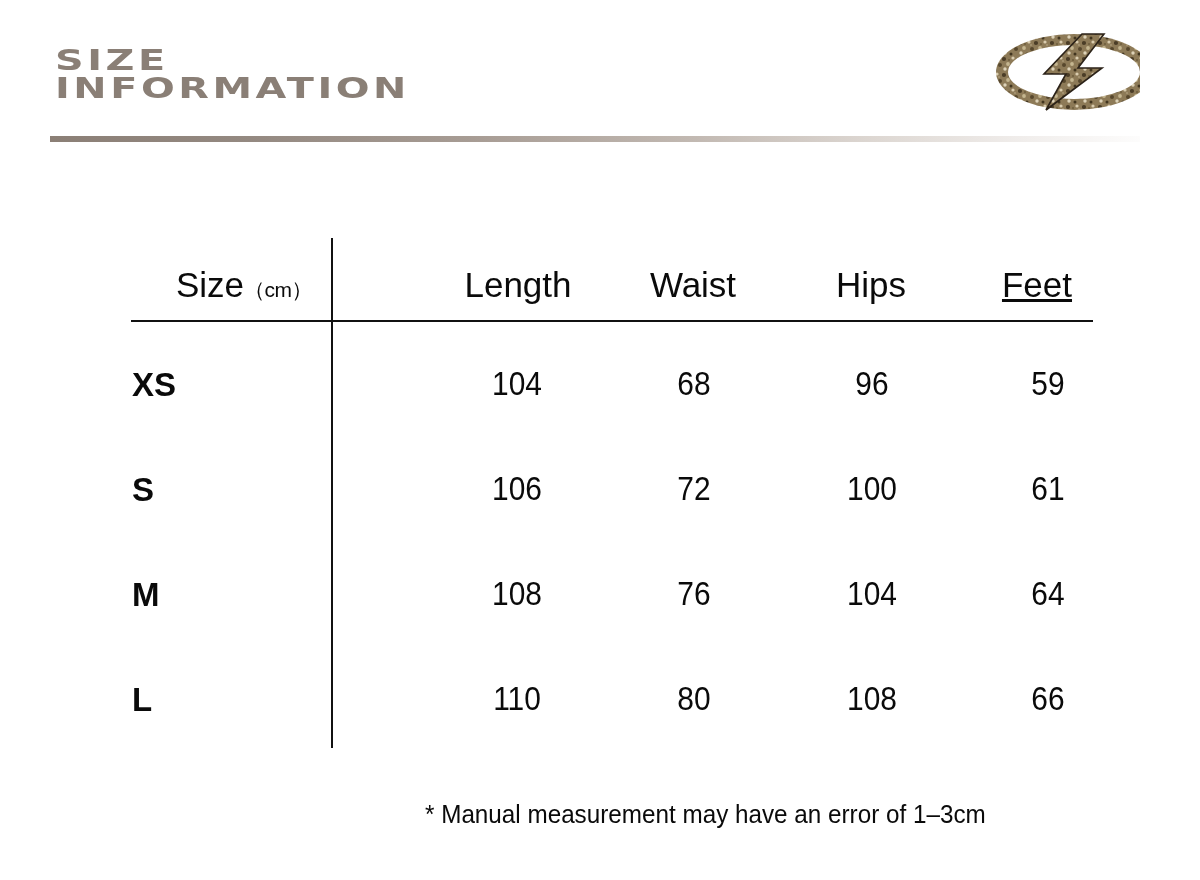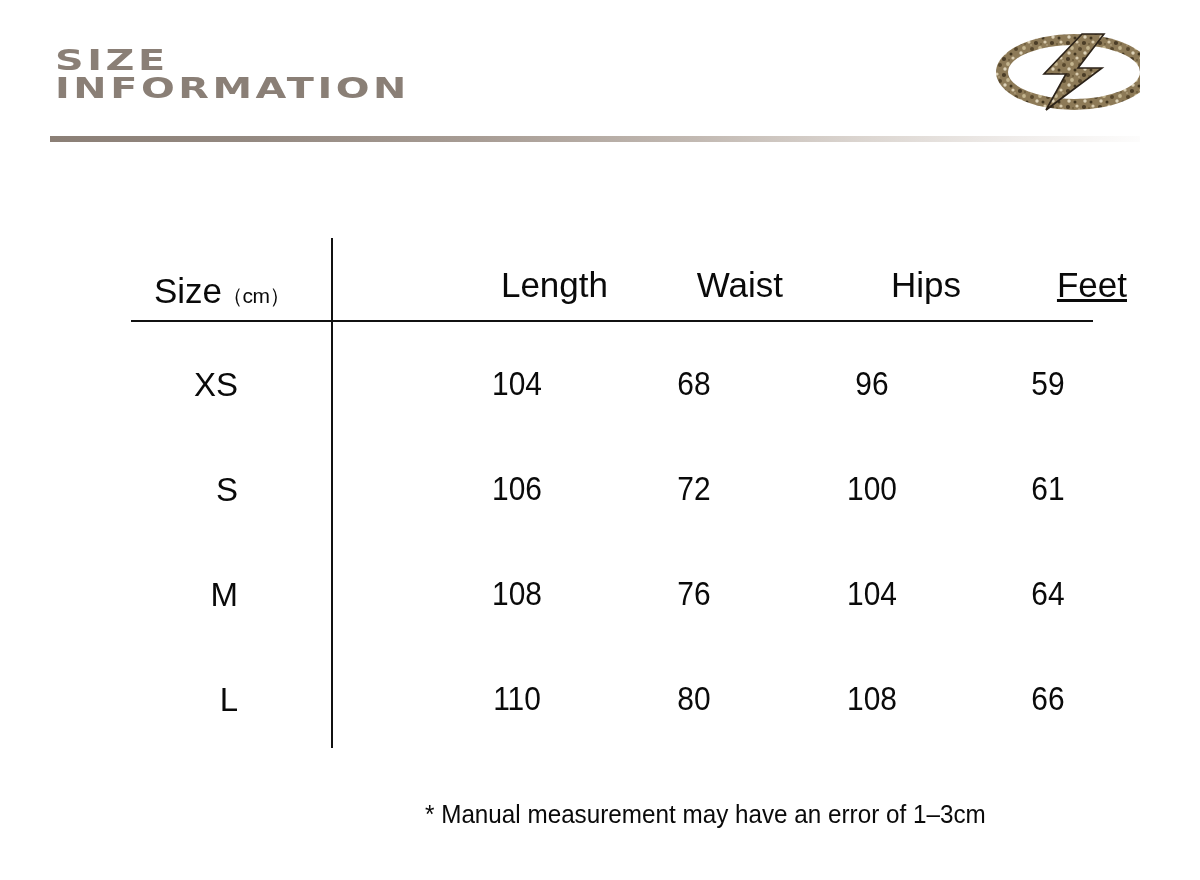--- a/index.html
+++ b/index.html
@@ -95,45 +95,44 @@
 
   .hdr {
     position: absolute;
     top: 262px;
     height: 46px;
     line-height: 46px;
     font-family: "Liberation Sans", sans-serif;
     font-weight: 400;
     font-size: 35px;
     color: #0a0a0a;
-    text-align: right;
+    text-align: center;
     white-space: nowrap;
   }
   .hdr-size {
     left: 132px;
     width: 180px;
-    text-align: center;
-    margin-top: 6px;
+    text-align: right;
   }
   .hdr-size .sz-main { font-size: 35px; }
   .hdr-size .sz-unit { font-size: 21px; letter-spacing: -0.5px; }
 
   .hdr-col { width: 180px; }
   .col-1 { left: 428px; }   
   .col-2 { left: 603px; }   
   .col-3 { left: 781px; }   
   .col-4 { left: 947px; text-decoration: underline; }   
 
   .size-label {
     position: absolute;
-    left: 120px;
+    left: 132px;
     width: 118px;
-    text-align: right;
-    font-family: "Liberation Sans", sans-serif;
-    font-weight: 400;
+    text-align: left;
+    font-family: "Liberation Sans", sans-serif;
+    font-weight: 700;
     font-size: 33px;
     color: #0a0a0a;
     white-space: nowrap;
   }
 
   .cell {
     position: absolute;
     width: 180px;
     text-align: center;
     font-family: "Liberation Sans", sans-serif;

